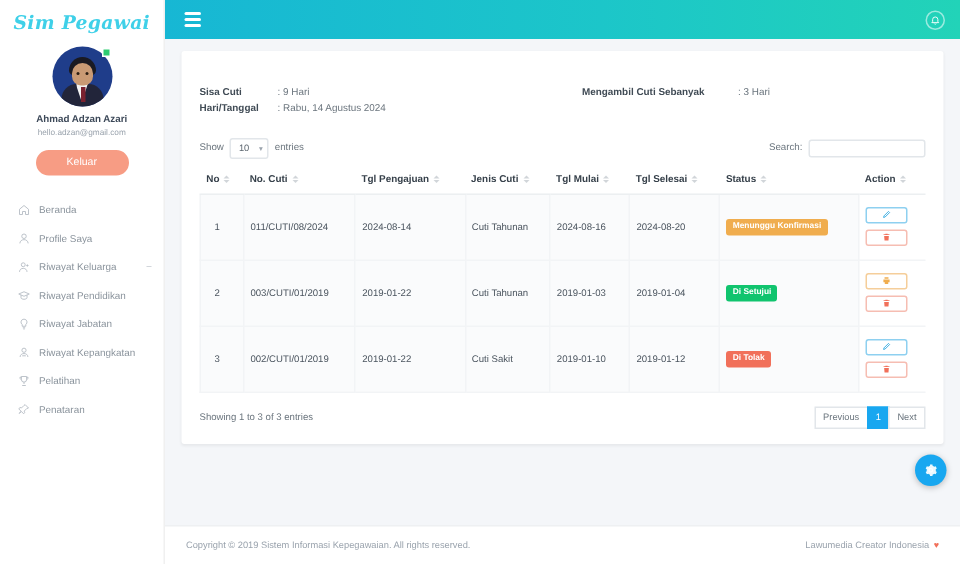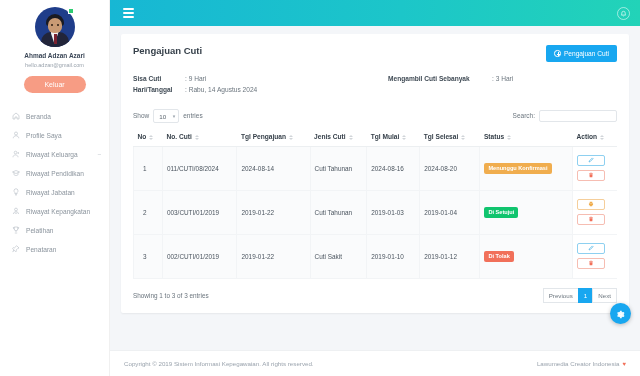--- a/index.html
+++ b/index.html
@@ -246,20 +246,23 @@
   .heart { color: #f1705a; font-size: 6px; }
   .main { position: relative; }
 </style>
 </head>
 <body>
 
 <div class="app">
 
   <aside class="sidebar">
 
+    <div class="brand">
+      <span class="brand-text">Sim Pegawai</span>
+    </div>
 
     <div class="profile">
       <div class="avatar-wrap">
         <div class="avatar">
           <div class="av-body"></div>
           <div class="av-shirt"></div>
           <div class="av-tie"></div>
           <div class="av-hair"></div>
           <div class="av-face"></div>
           <div class="av-eye l"></div>
@@ -371,27 +374,20 @@
         <svg width="7" height="7" viewBox="0 0 16 16" fill="none" stroke="currentColor" stroke-width="1.4">
           <path d="M4 7a4 4 0 0 1 8 0v3l1.2 1.6H2.8L4 10Z"></path>
             <path d="M6.6 13.2a1.6 1.6 0 0 0 2.8 0"></path>
         </svg>
       </div>
     </header>
 
     <div class="content">
       <div class="card">
 
-        <div class="card-head">
-          <div class="page-title">Pengajuan Cuti</div>
-          <button class="btn-primary">
-            <span class="plus-circle"></span>
-            <span>Pengajuan Cuti</span>
-          </button>
-        </div>
 
         <div class="info-grid">
           <div class="info-col left">
             <div class="info-keys">
               <div>Sisa Cuti</div>
               <div>Hari/Tanggal</div>
             </div>
             <div class="info-vals">
               <div>: 9 Hari</div>
               <div>: Rabu, 14 Agustus 2024</div>

